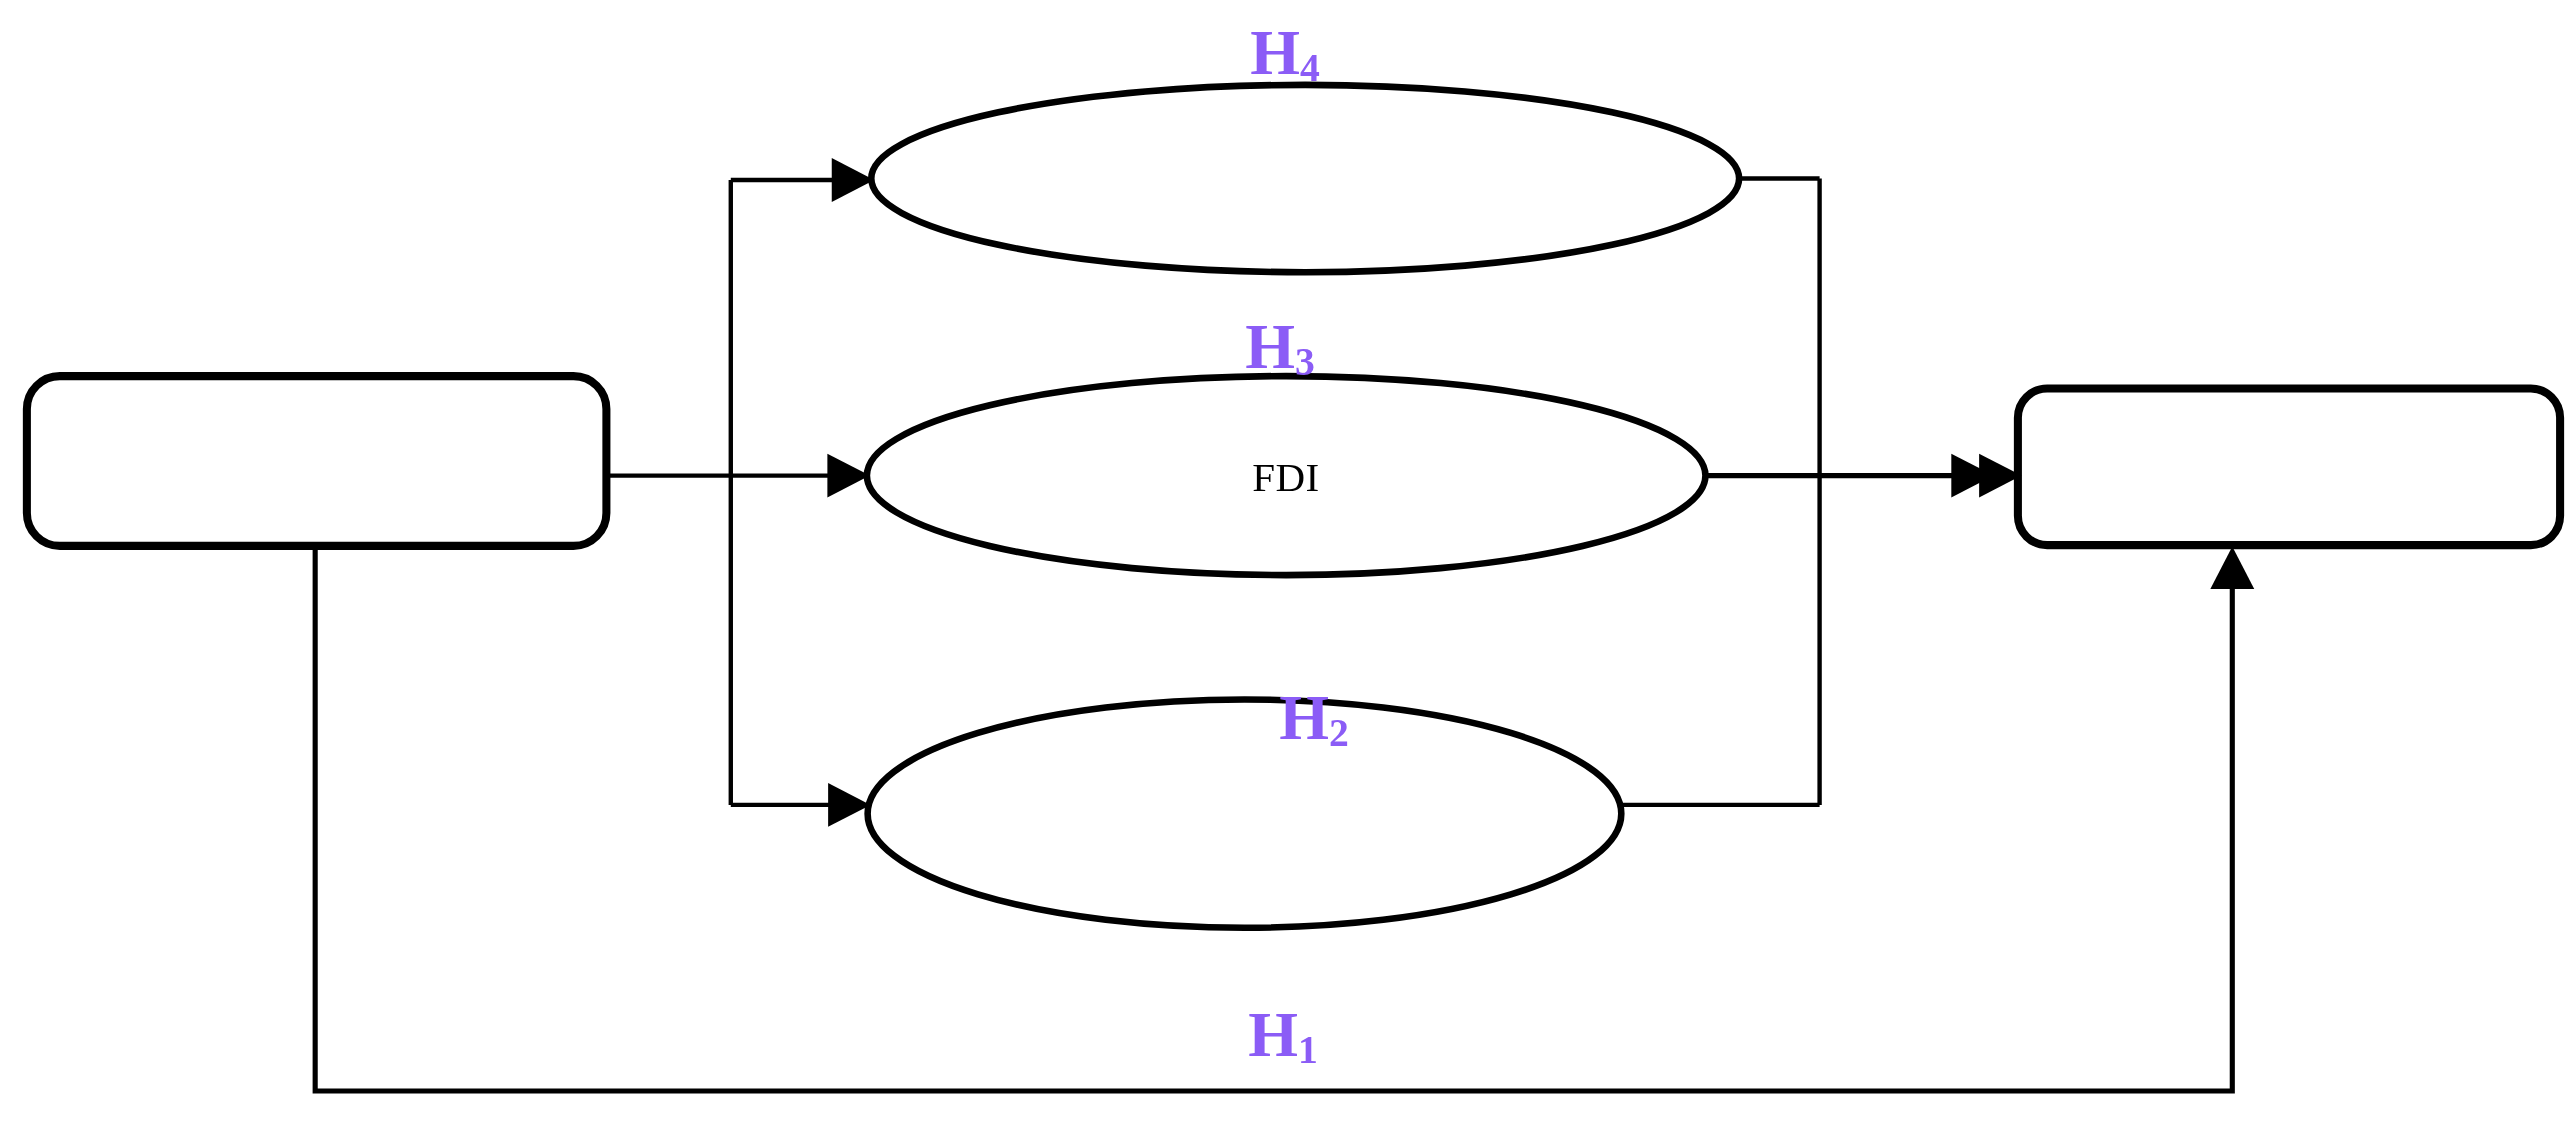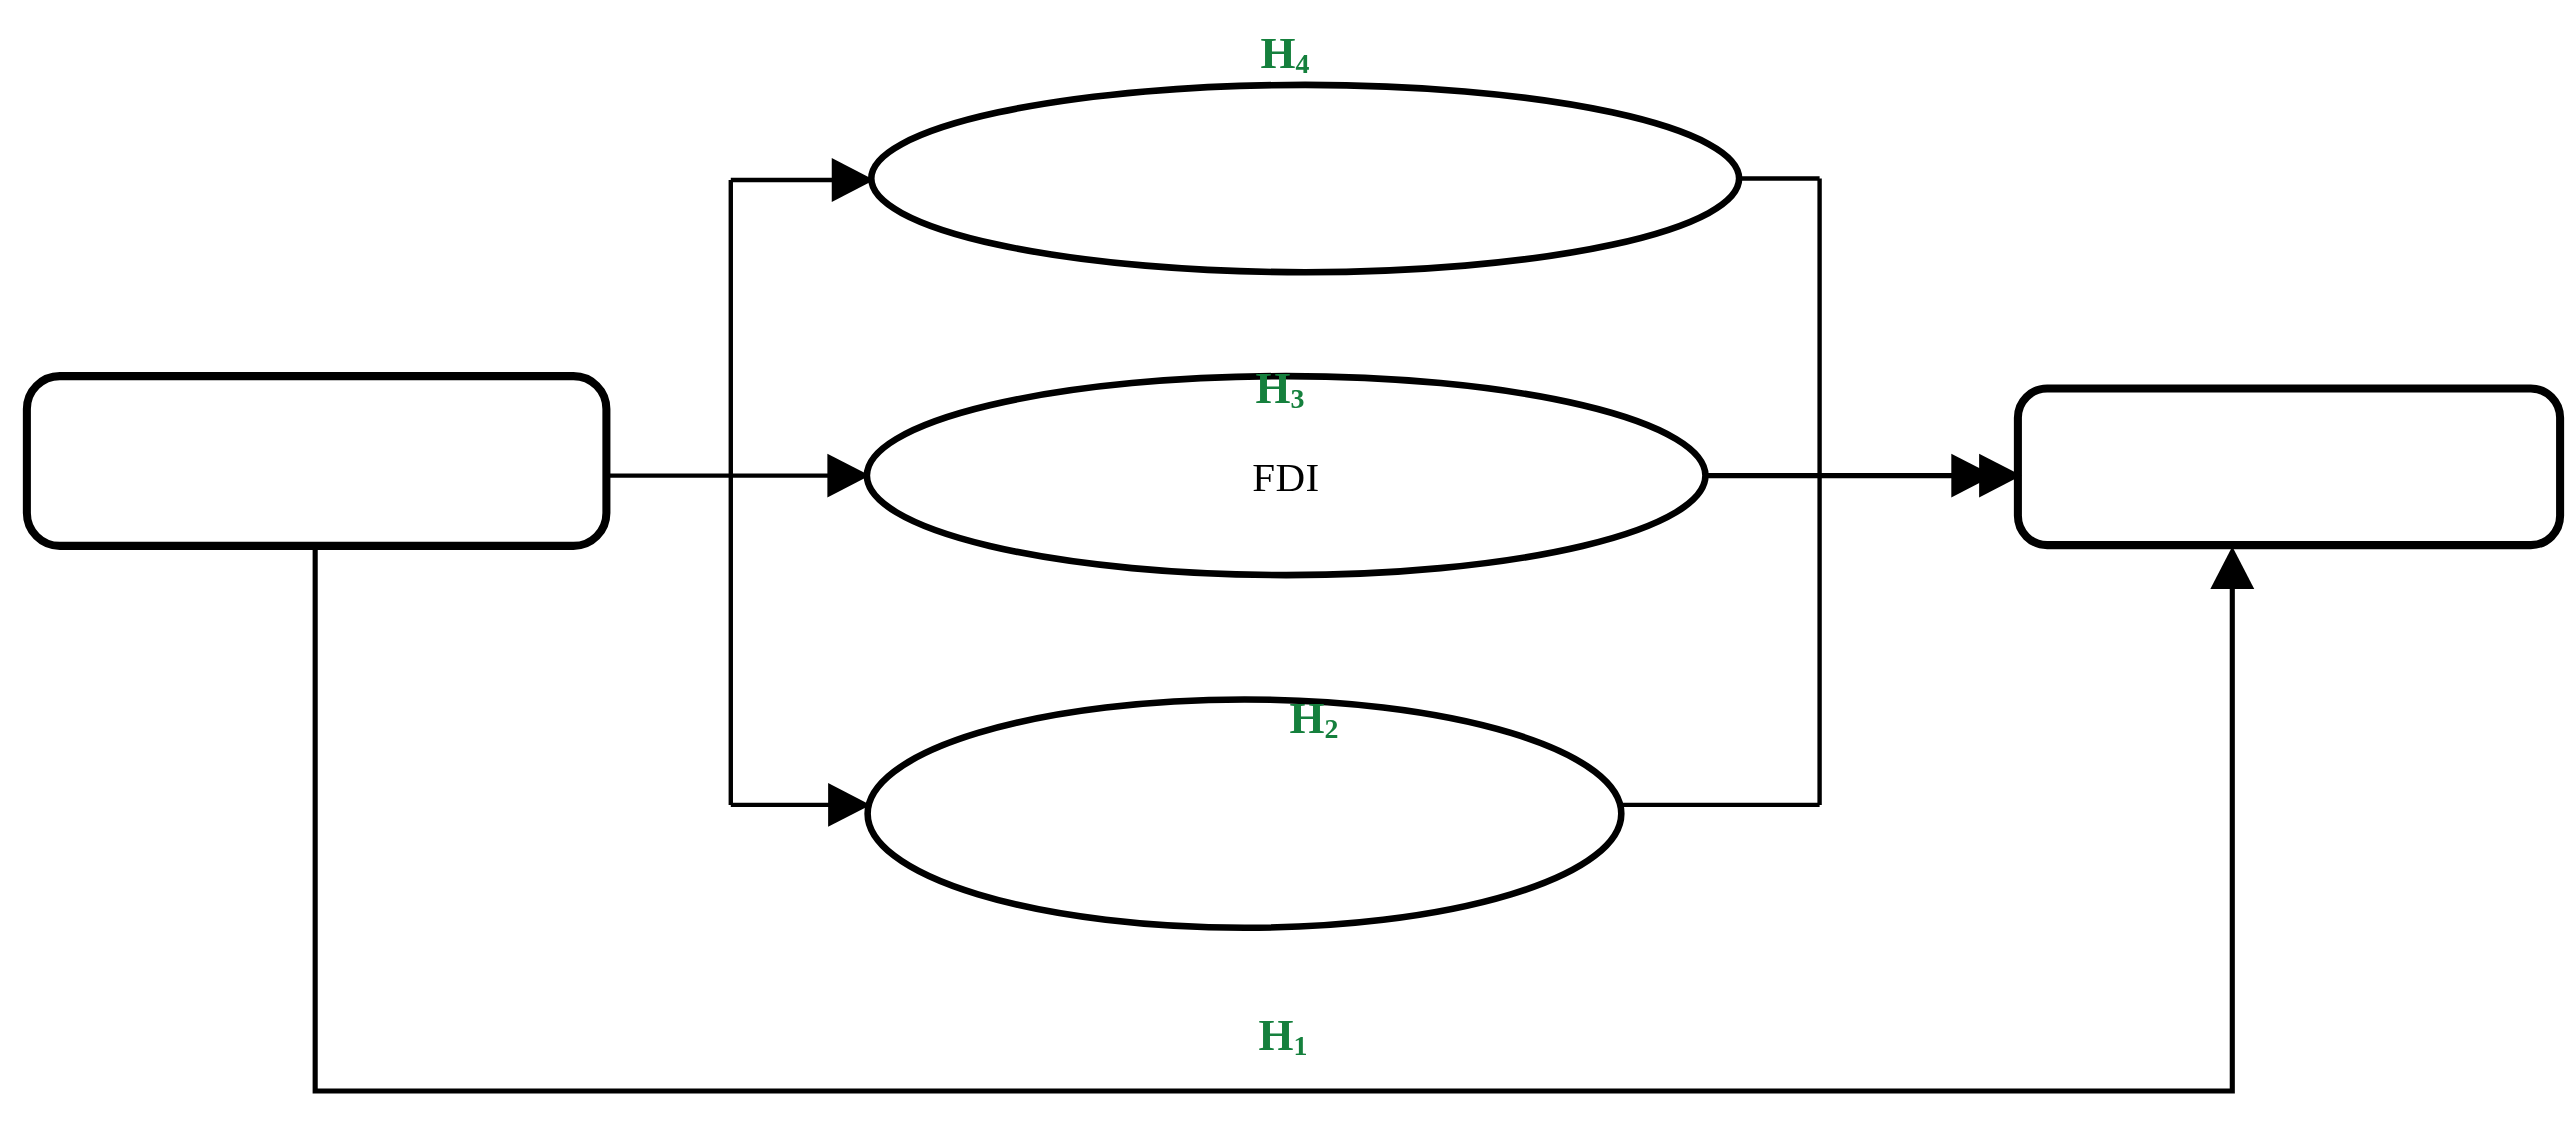--- a/index.html
+++ b/index.html
@@ -17,23 +17,23 @@
     transform: translate(-50%, -50%);
     white-space: nowrap;
     font-size: 41px;
     color: #000000;
     letter-spacing: 0.4px;
   }
   .hyp {
     position: absolute;
     transform: translate(-50%, -50%);
     white-space: nowrap;
-    font-size: 45px;
+    font-size: 64px;
     font-weight: bold;
-    color: #15803d;
+    color: #8b5cf6;
   }
   .hyp sub {
     font-size: 0.62em;
     line-height: 0;
     vertical-align: -0.18em;
   }
 </style>
 </head>
 <body>
 
@@ -67,18 +67,18 @@
       <polygon points="1189,1100 1131,1070 1131,1130"></polygon>
       <polygon points="2724,650 2666,620 2666,680"></polygon>
       <polygon points="2762,650 2704,620 2704,680"></polygon>
       <polygon points="3050,747 3020,805 3080,805"></polygon>
     </g>
   </svg>
 
   <div class="node-label" style="left:1286px; top:477px;text-align:right;">FDI</div>
 
   <div class="hyp" style="left:1285px; top:53px;"><span>H</span><sub>4</sub></div>
-  <div class="hyp" style="left:1280px; top:347px;margin-top:41px;"><span>H</span><sub>3</sub></div>
+  <div class="hyp" style="left:1280px; top:347px;"><span>H</span><sub>3</sub></div>
   <div class="hyp" style="left:1274px; top:718px;margin-left:40px;"><span>H</span><sub>2</sub></div>
   <div class="hyp" style="left:1283px; top:1035px;"><span>H</span><sub>1</sub></div>
 
 </div>
 
 
 </body></html>

